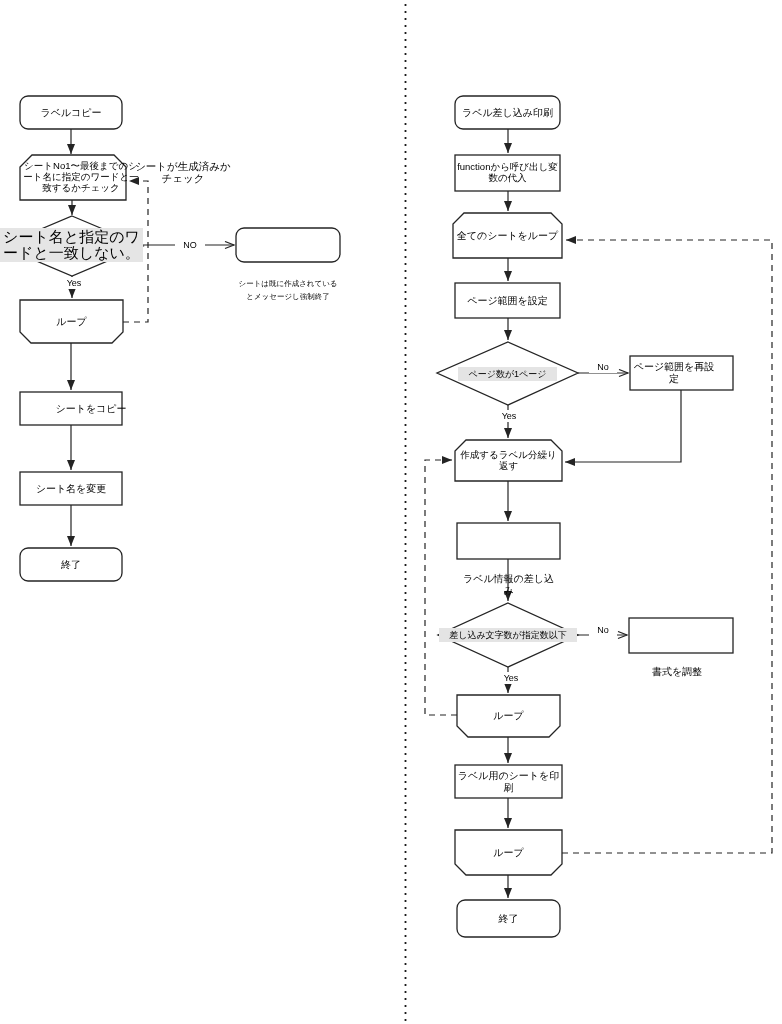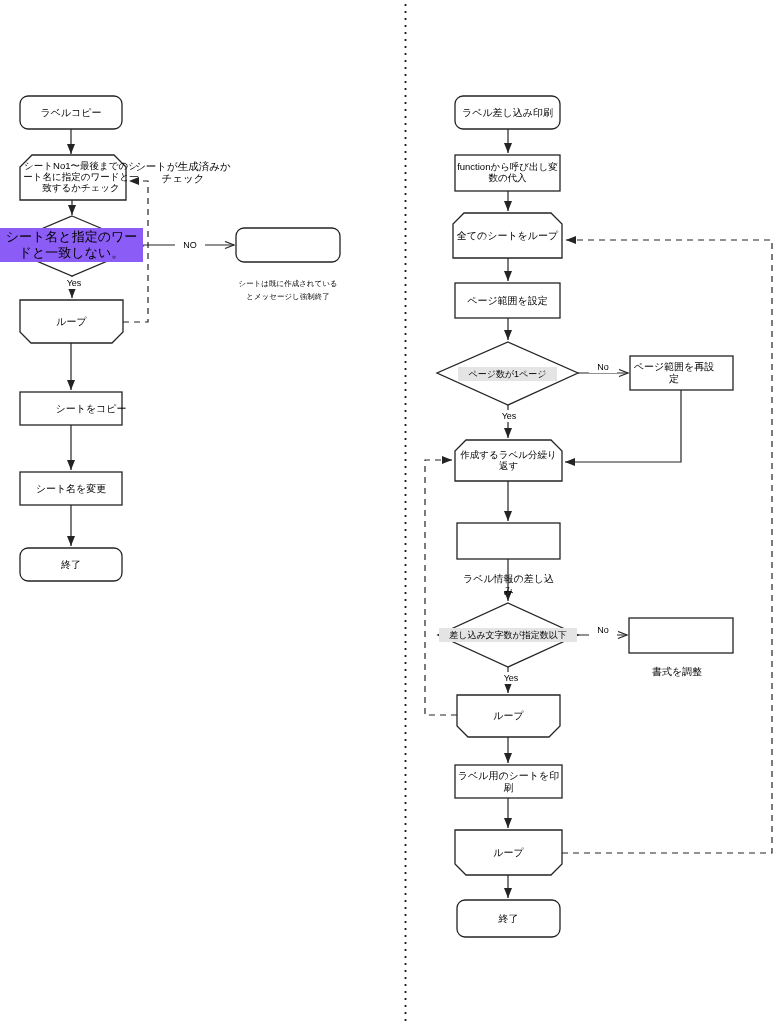--- a/index.html
+++ b/index.html
@@ -14,21 +14,21 @@
   .divider{stroke:#1a1a1a;stroke-width:1.8;stroke-dasharray:2 5;}
   .labels{position:absolute;left:0;top:0;width:100%;height:100%;pointer-events:none;border-radius:15px;}
   .lbl{
     position:absolute;display:flex;align-items:center;justify-content:center;
     text-align:center;font-size:10px;line-height:12px;color:#000;
     word-break:break-all;
   }
   .sm{font-size:9.5px;line-height:10.8px;}
   .tiny{font-size:7.5px;line-height:13px;}
   .edge-lbl{font-size:9px;line-height:11px;background:#fff;padding:0 1px;word-break:keep-all;}
-  .hl-block{background:#8b5cf6;font-size:13px;line-height:16px;}
+  .hl-block{background:#e5e5e5;font-size:15px;line-height:16px;}
   .hl{background:#e4e4e4;padding:1px 10px;font-size:9px;line-height:12px;white-space:nowrap;}
   .note{font-size:10.5px;line-height:12px;}
 </style>
 </head>
 <body>
 
 <div class="canvas">
 
   <svg class="wires" width="782" height="1024" viewBox="0 0 782 1024">
     <defs>

